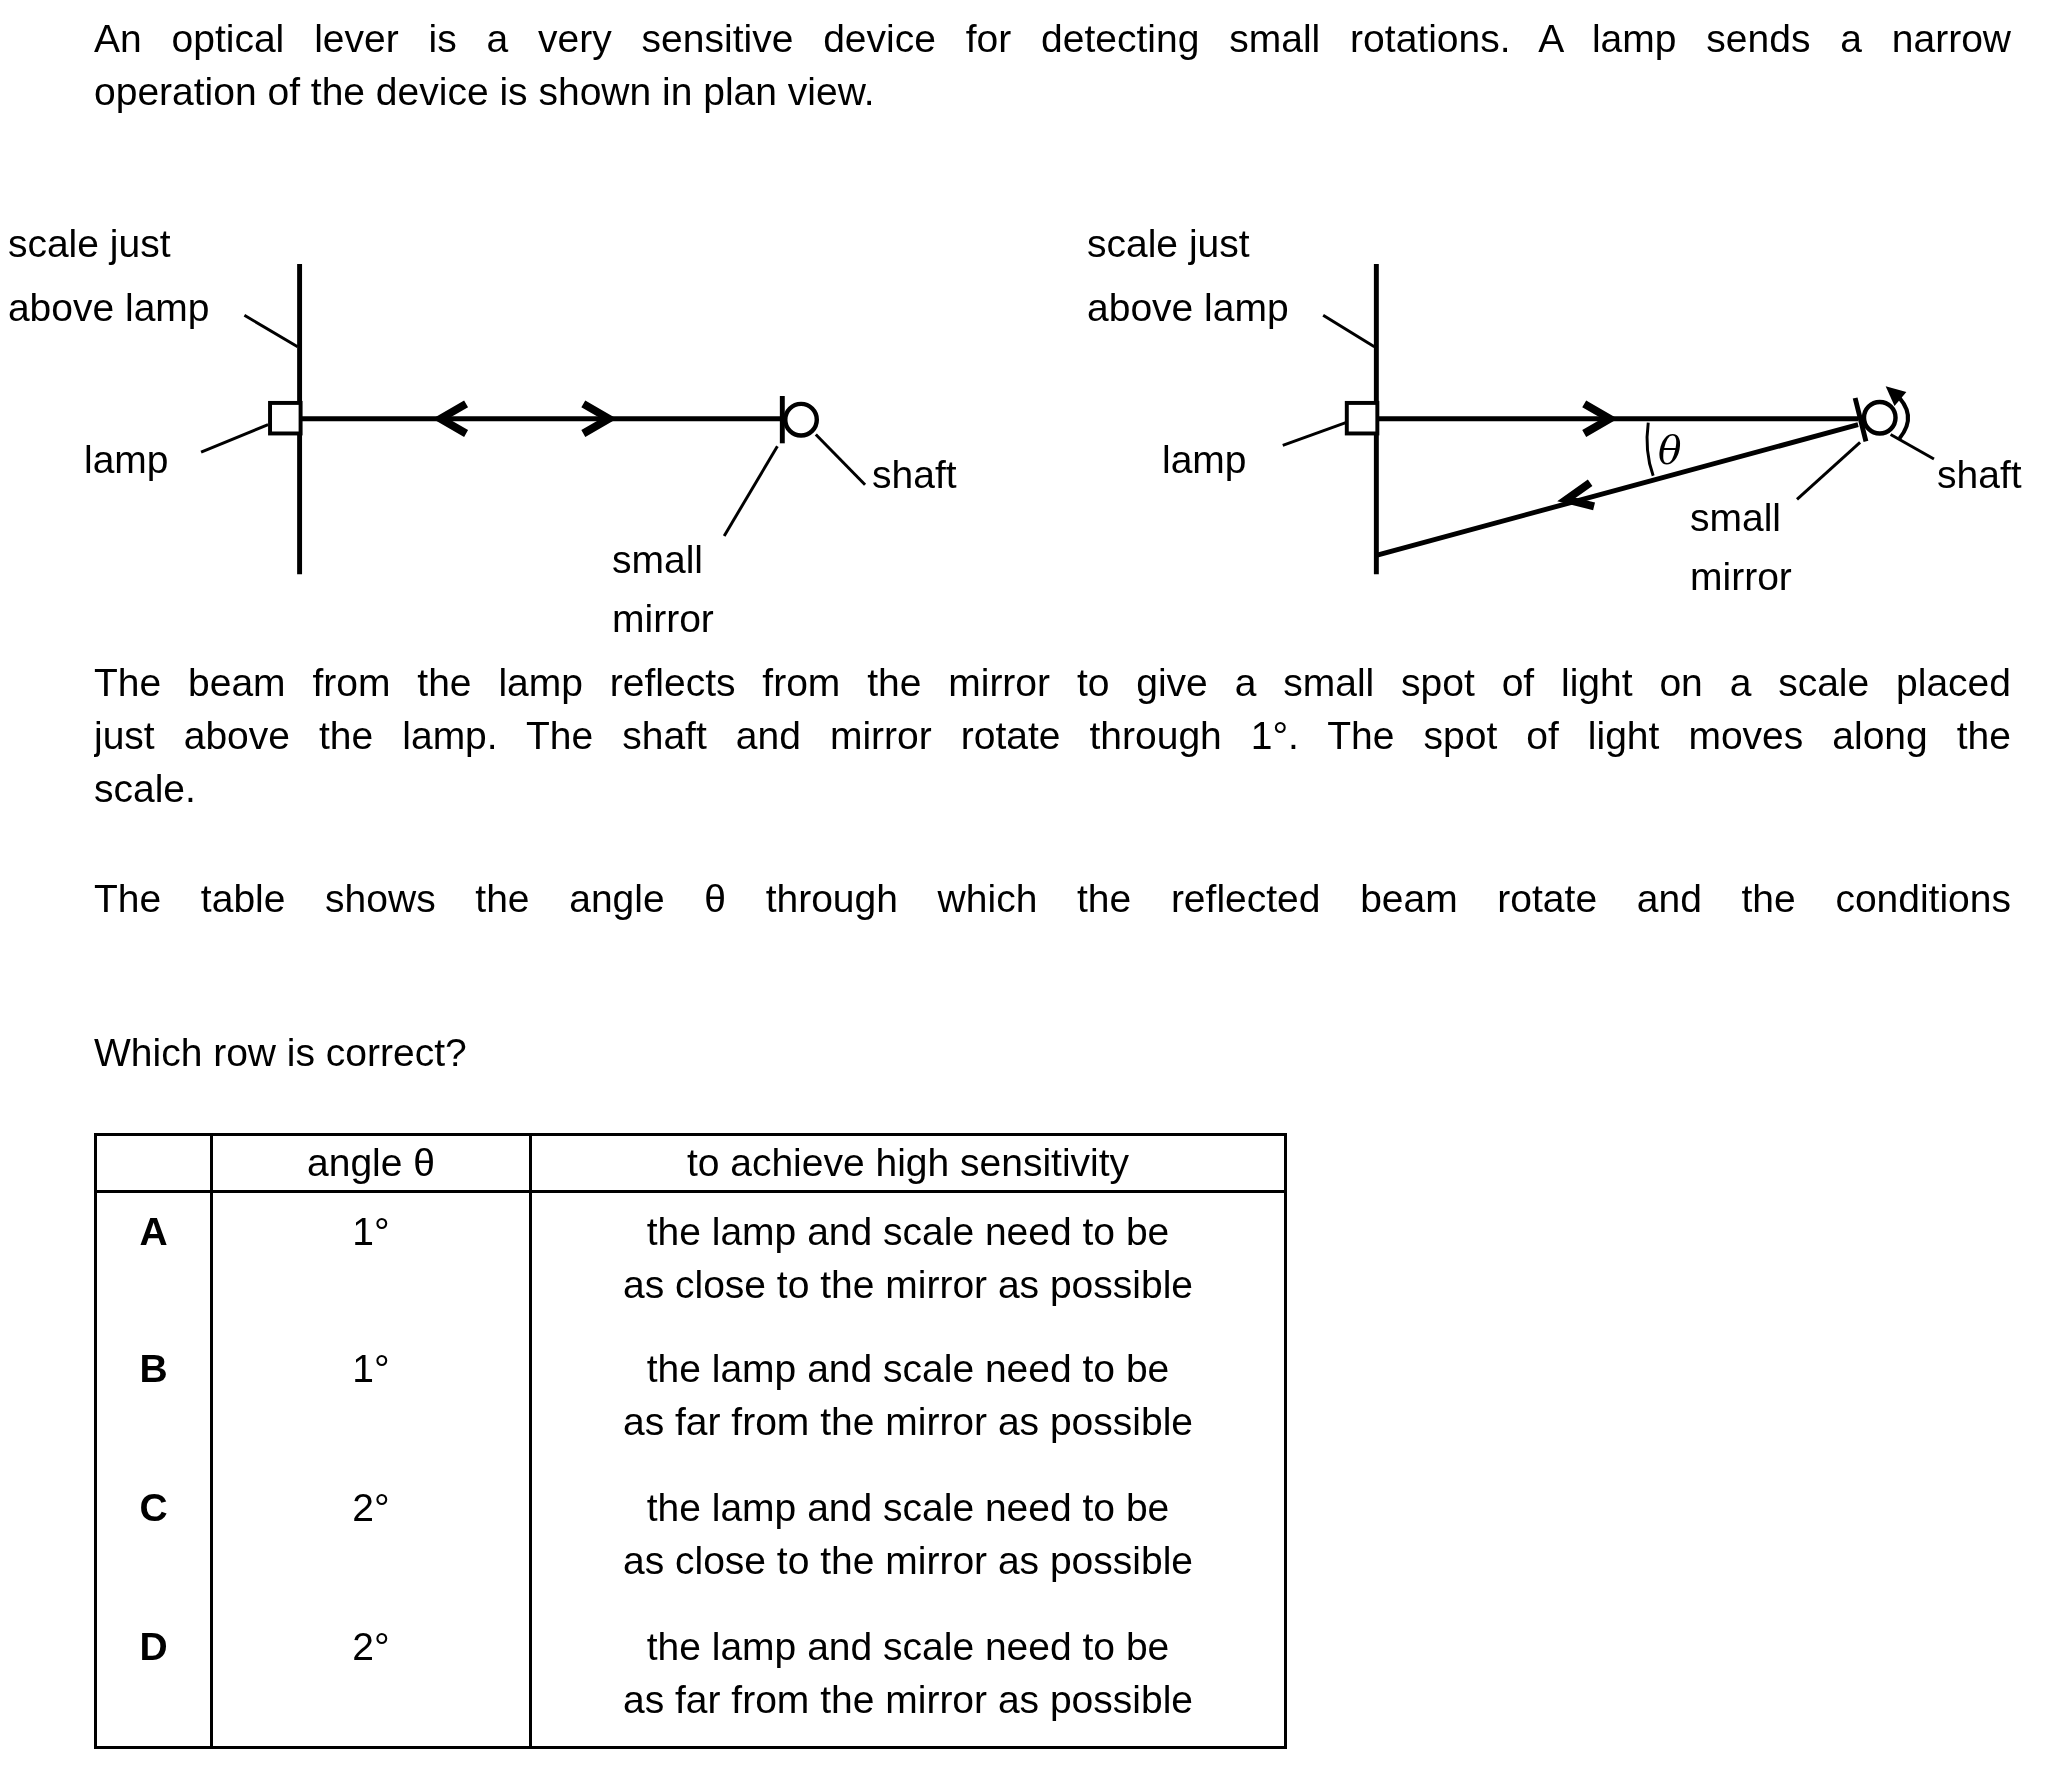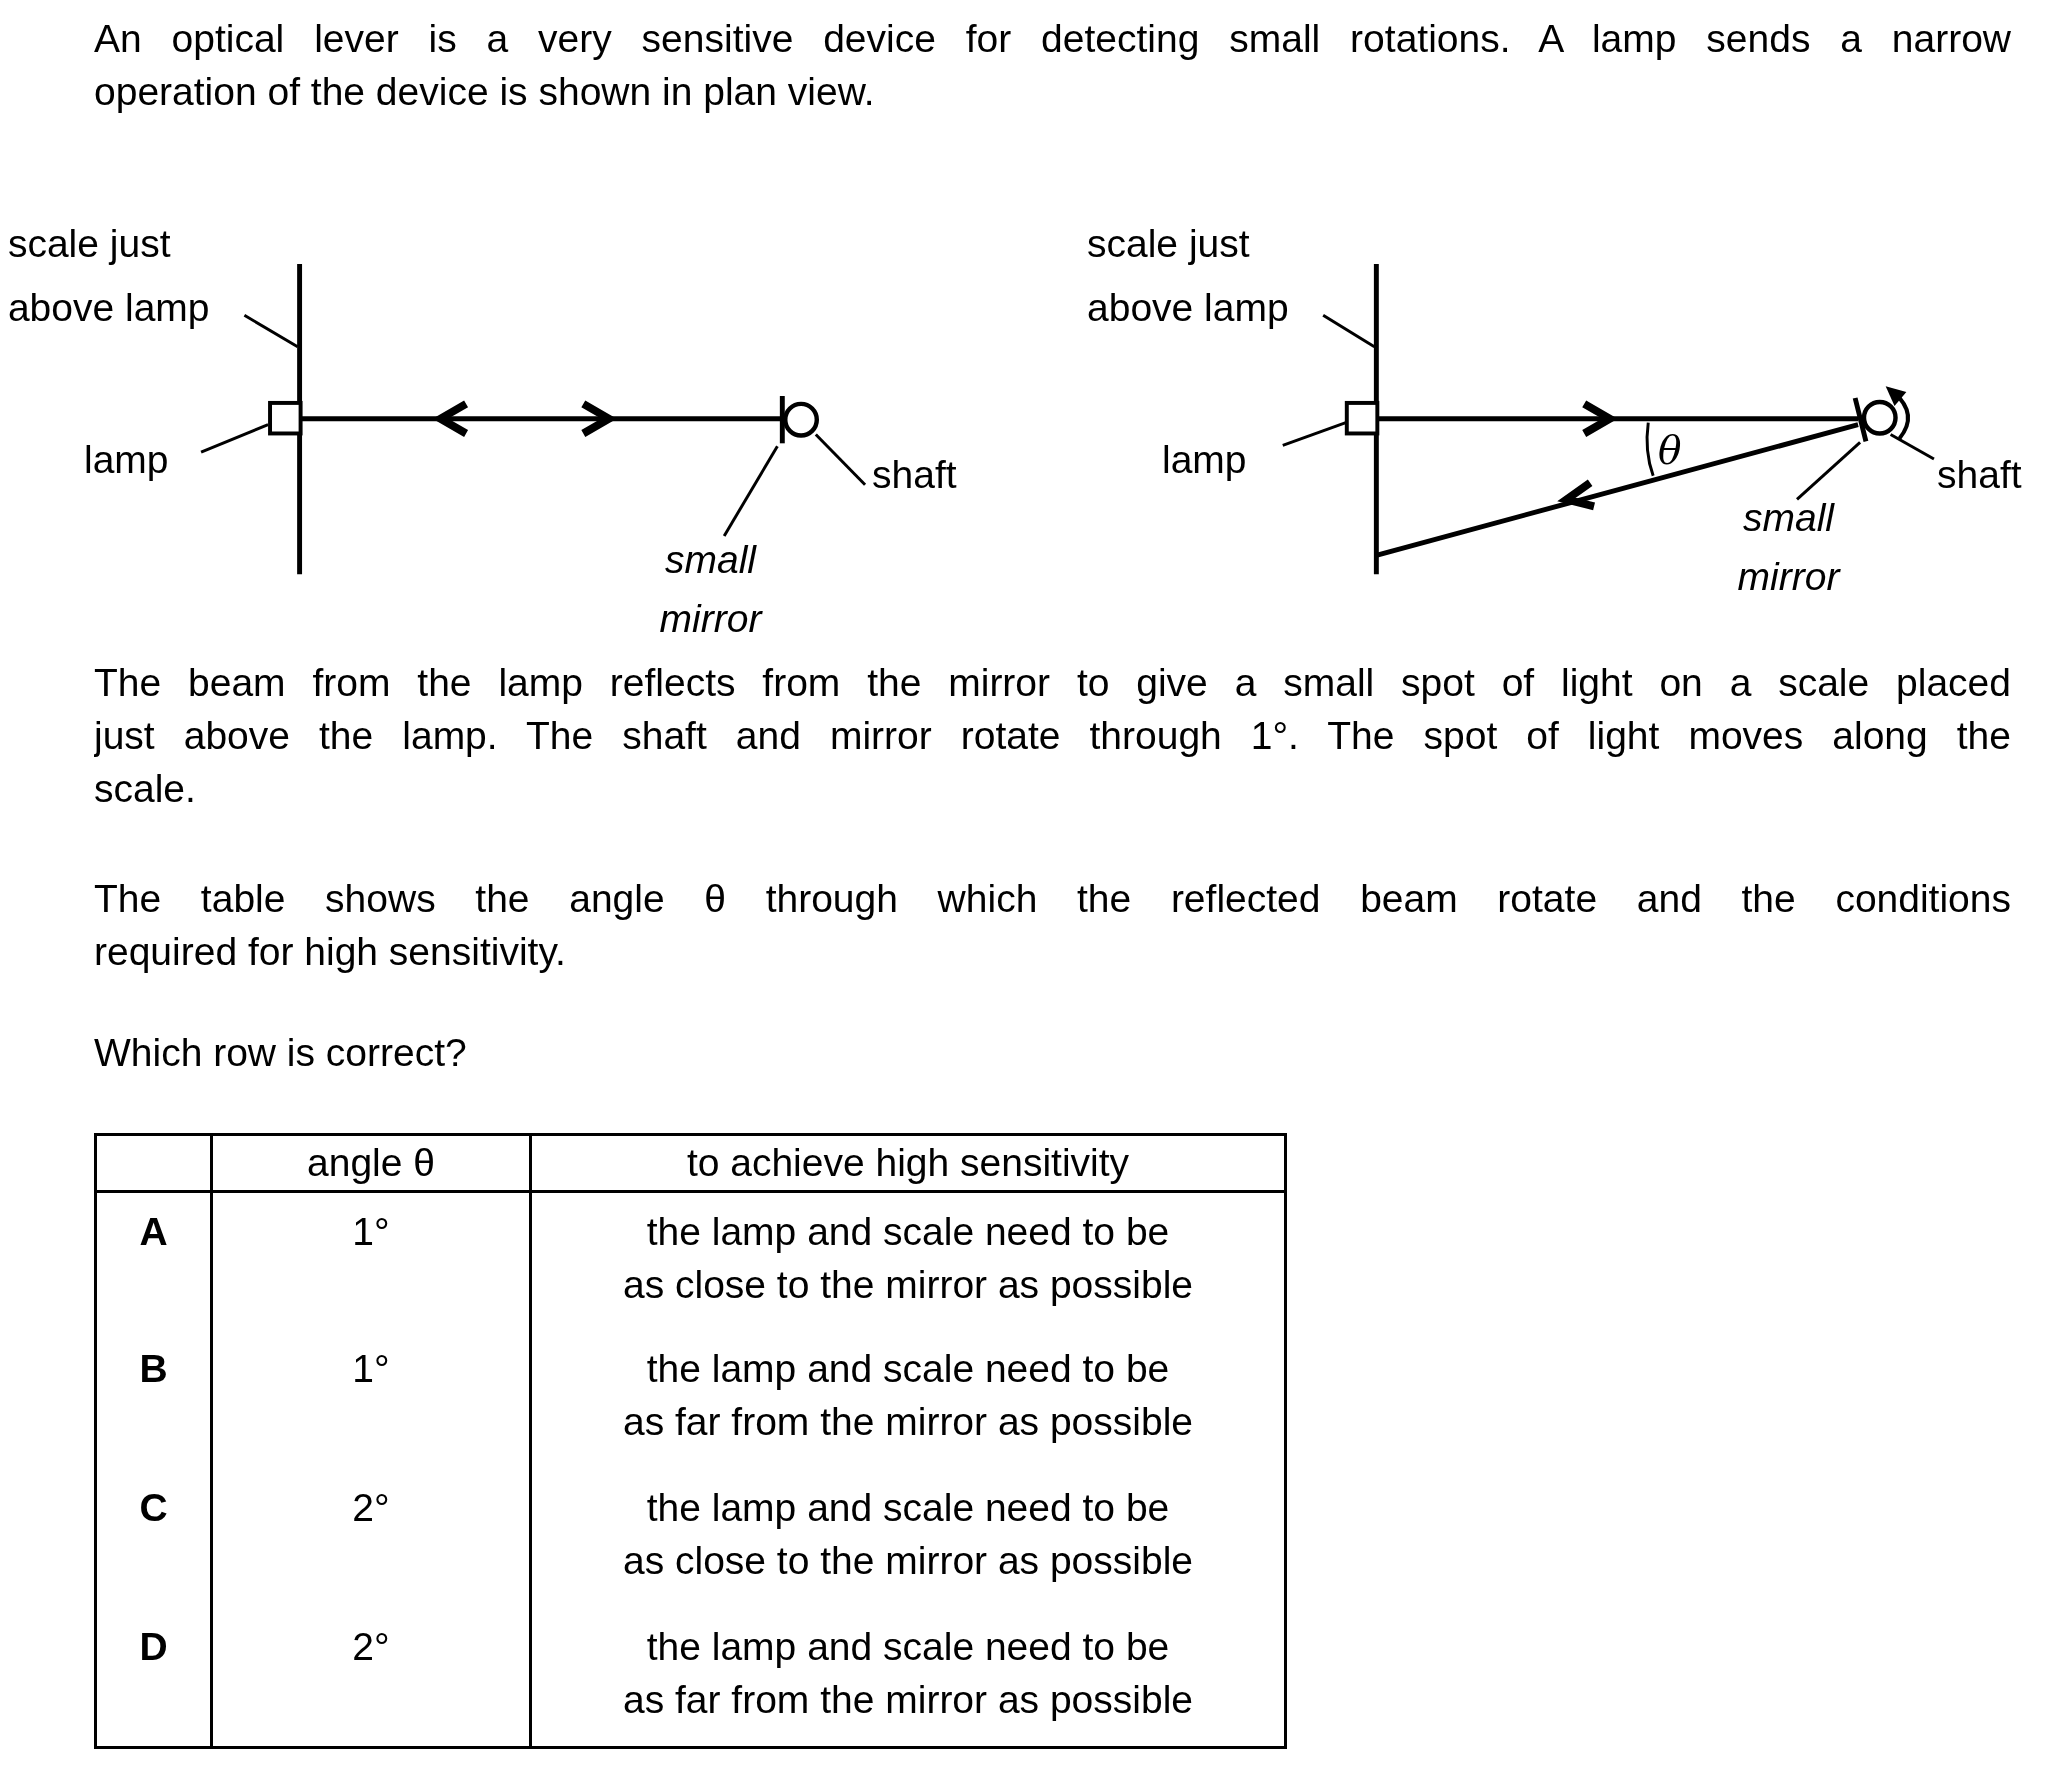--- a/index.html
+++ b/index.html
@@ -7,21 +7,21 @@
     width:2070px;height:1790px;position:relative;
     background:#ffffff;color:#000000;
     font-family:"Liberation Sans","DejaVu Sans",sans-serif;
     overflow:hidden;
   }
   .para{position:absolute;left:94px;width:1917px;font-size:39px;}
   .pline{height:53px;line-height:53px;overflow:hidden;}
   .jline{text-align:justify;}
   .jline::after{content:"";display:inline-block;width:100%;}
   .dlabel{position:absolute;font-size:39px;line-height:49px;white-space:nowrap;}
-  .dlabel.center{width:197px;text-align:center;font-style:italic;}
+  .dlabel.center{width:197px;text-align:left;}
   .theta{font-style:italic;font-family:"DejaVu Serif","Liberation Serif",serif;}
   svg{position:absolute;left:0;top:0;}
   .qtable-wrap{position:absolute;left:94px;top:1133px;}
   table.qtable{border-collapse:collapse;table-layout:fixed;width:1190px;border:3.9px solid #000;}
   table.qtable th{
     height:57px;box-sizing:border-box;border-bottom:3.9px solid #000;
     font-weight:normal;font-size:39px;text-align:center;vertical-align:middle;
   }
   table.qtable td{
     box-sizing:border-box;height:139px;vertical-align:top;padding-top:11.8px;
@@ -41,21 +41,20 @@
 </div>
 
 <div class="para" style="top:656px">
   <div class="pline jline">The beam from the lamp reflects from the mirror to give a small spot of light on a scale placed</div>
   <div class="pline jline">just above the lamp. The shaft and mirror rotate through 1°. The spot of light moves along the</div>
   <div class="pline">scale.</div>
 </div>
 
 <div class="para" style="top:872px">
   <div class="pline jline">The table shows the angle θ through which the reflected beam rotate and the conditions</div>
-  <div class="pline">required for high sensitivity.</div>
 </div>
 
 <div class="para" style="top:1026px">
   <div class="pline">Which row is correct?</div>
 </div>
 
 <svg width="2070" height="1790" viewBox="0 0 2101 1817">
 
   <g stroke="#000" fill="none">
     <line x1="304" y1="268" x2="304" y2="583" stroke-width="5"></line>

